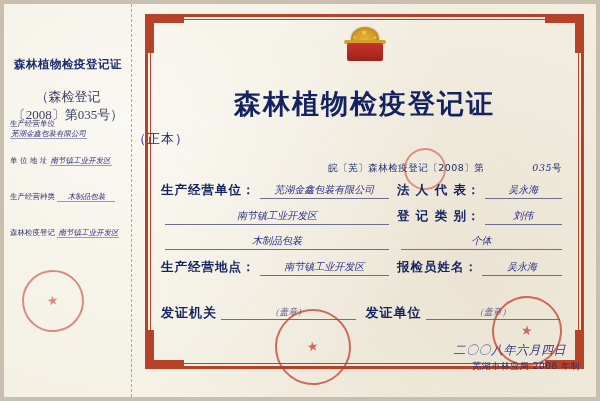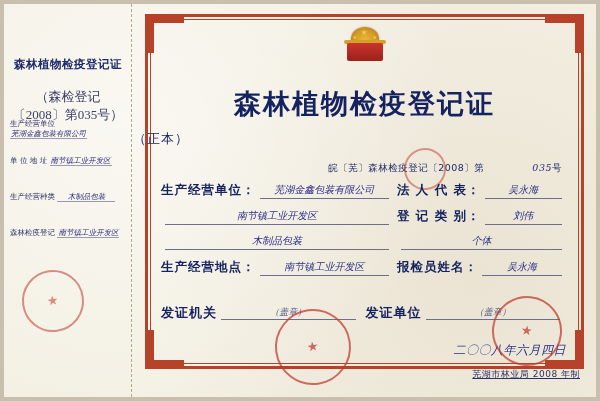--- a/index.html
+++ b/index.html
@@ -272,25 +272,24 @@
     font-family: "DejaVu Serif", serif;
     font-style: italic;
     font-size: 12px;
     color: #2b2f88;
     letter-spacing: 0.5px;
     margin-left: 12px;
   }
   .footer {
     position: absolute;
     right: 16px;
-    bottom: 16px;
+    bottom: 24px;
     font-size: 9px;
     color: #2b3167;
     letter-spacing: 0.5px;
-    text-decoration: underline;
   }
   
   .stamp {
     position: absolute;
     border: 2px solid #c0392b;
     border-radius: 50%;
     color: #c0392b;
     opacity: 0.72;
     transform: rotate(-8deg);
     display: flex;

